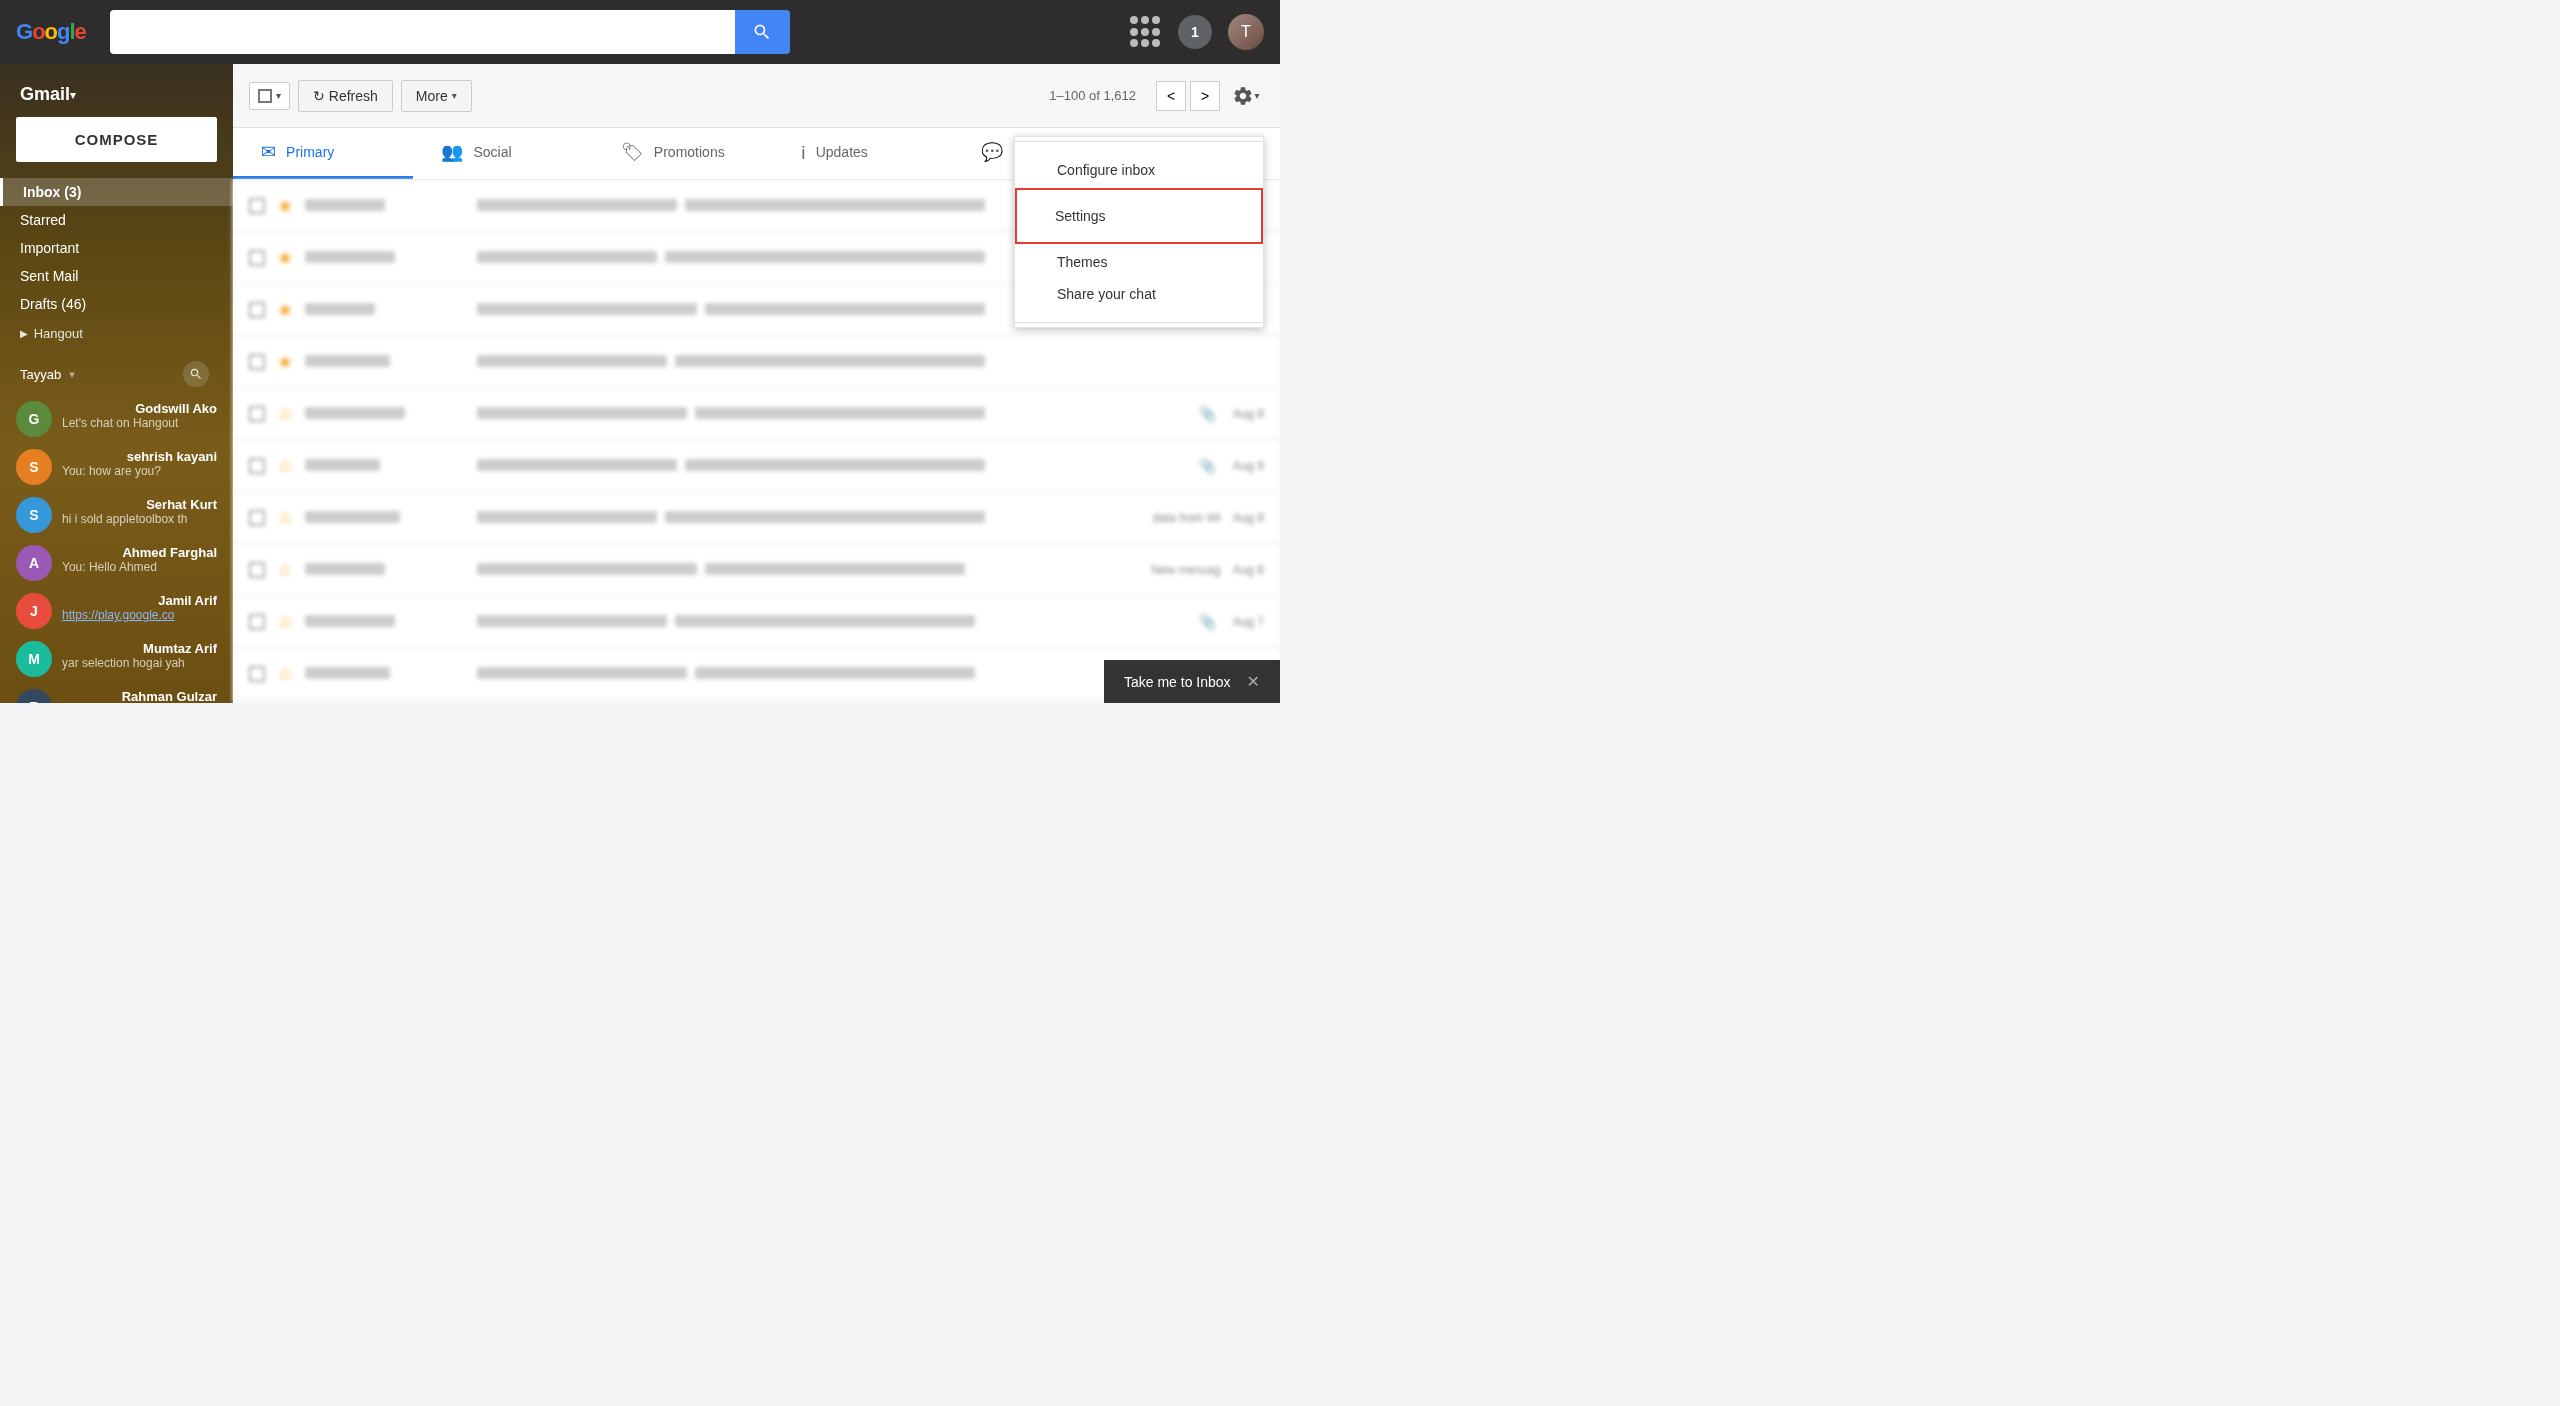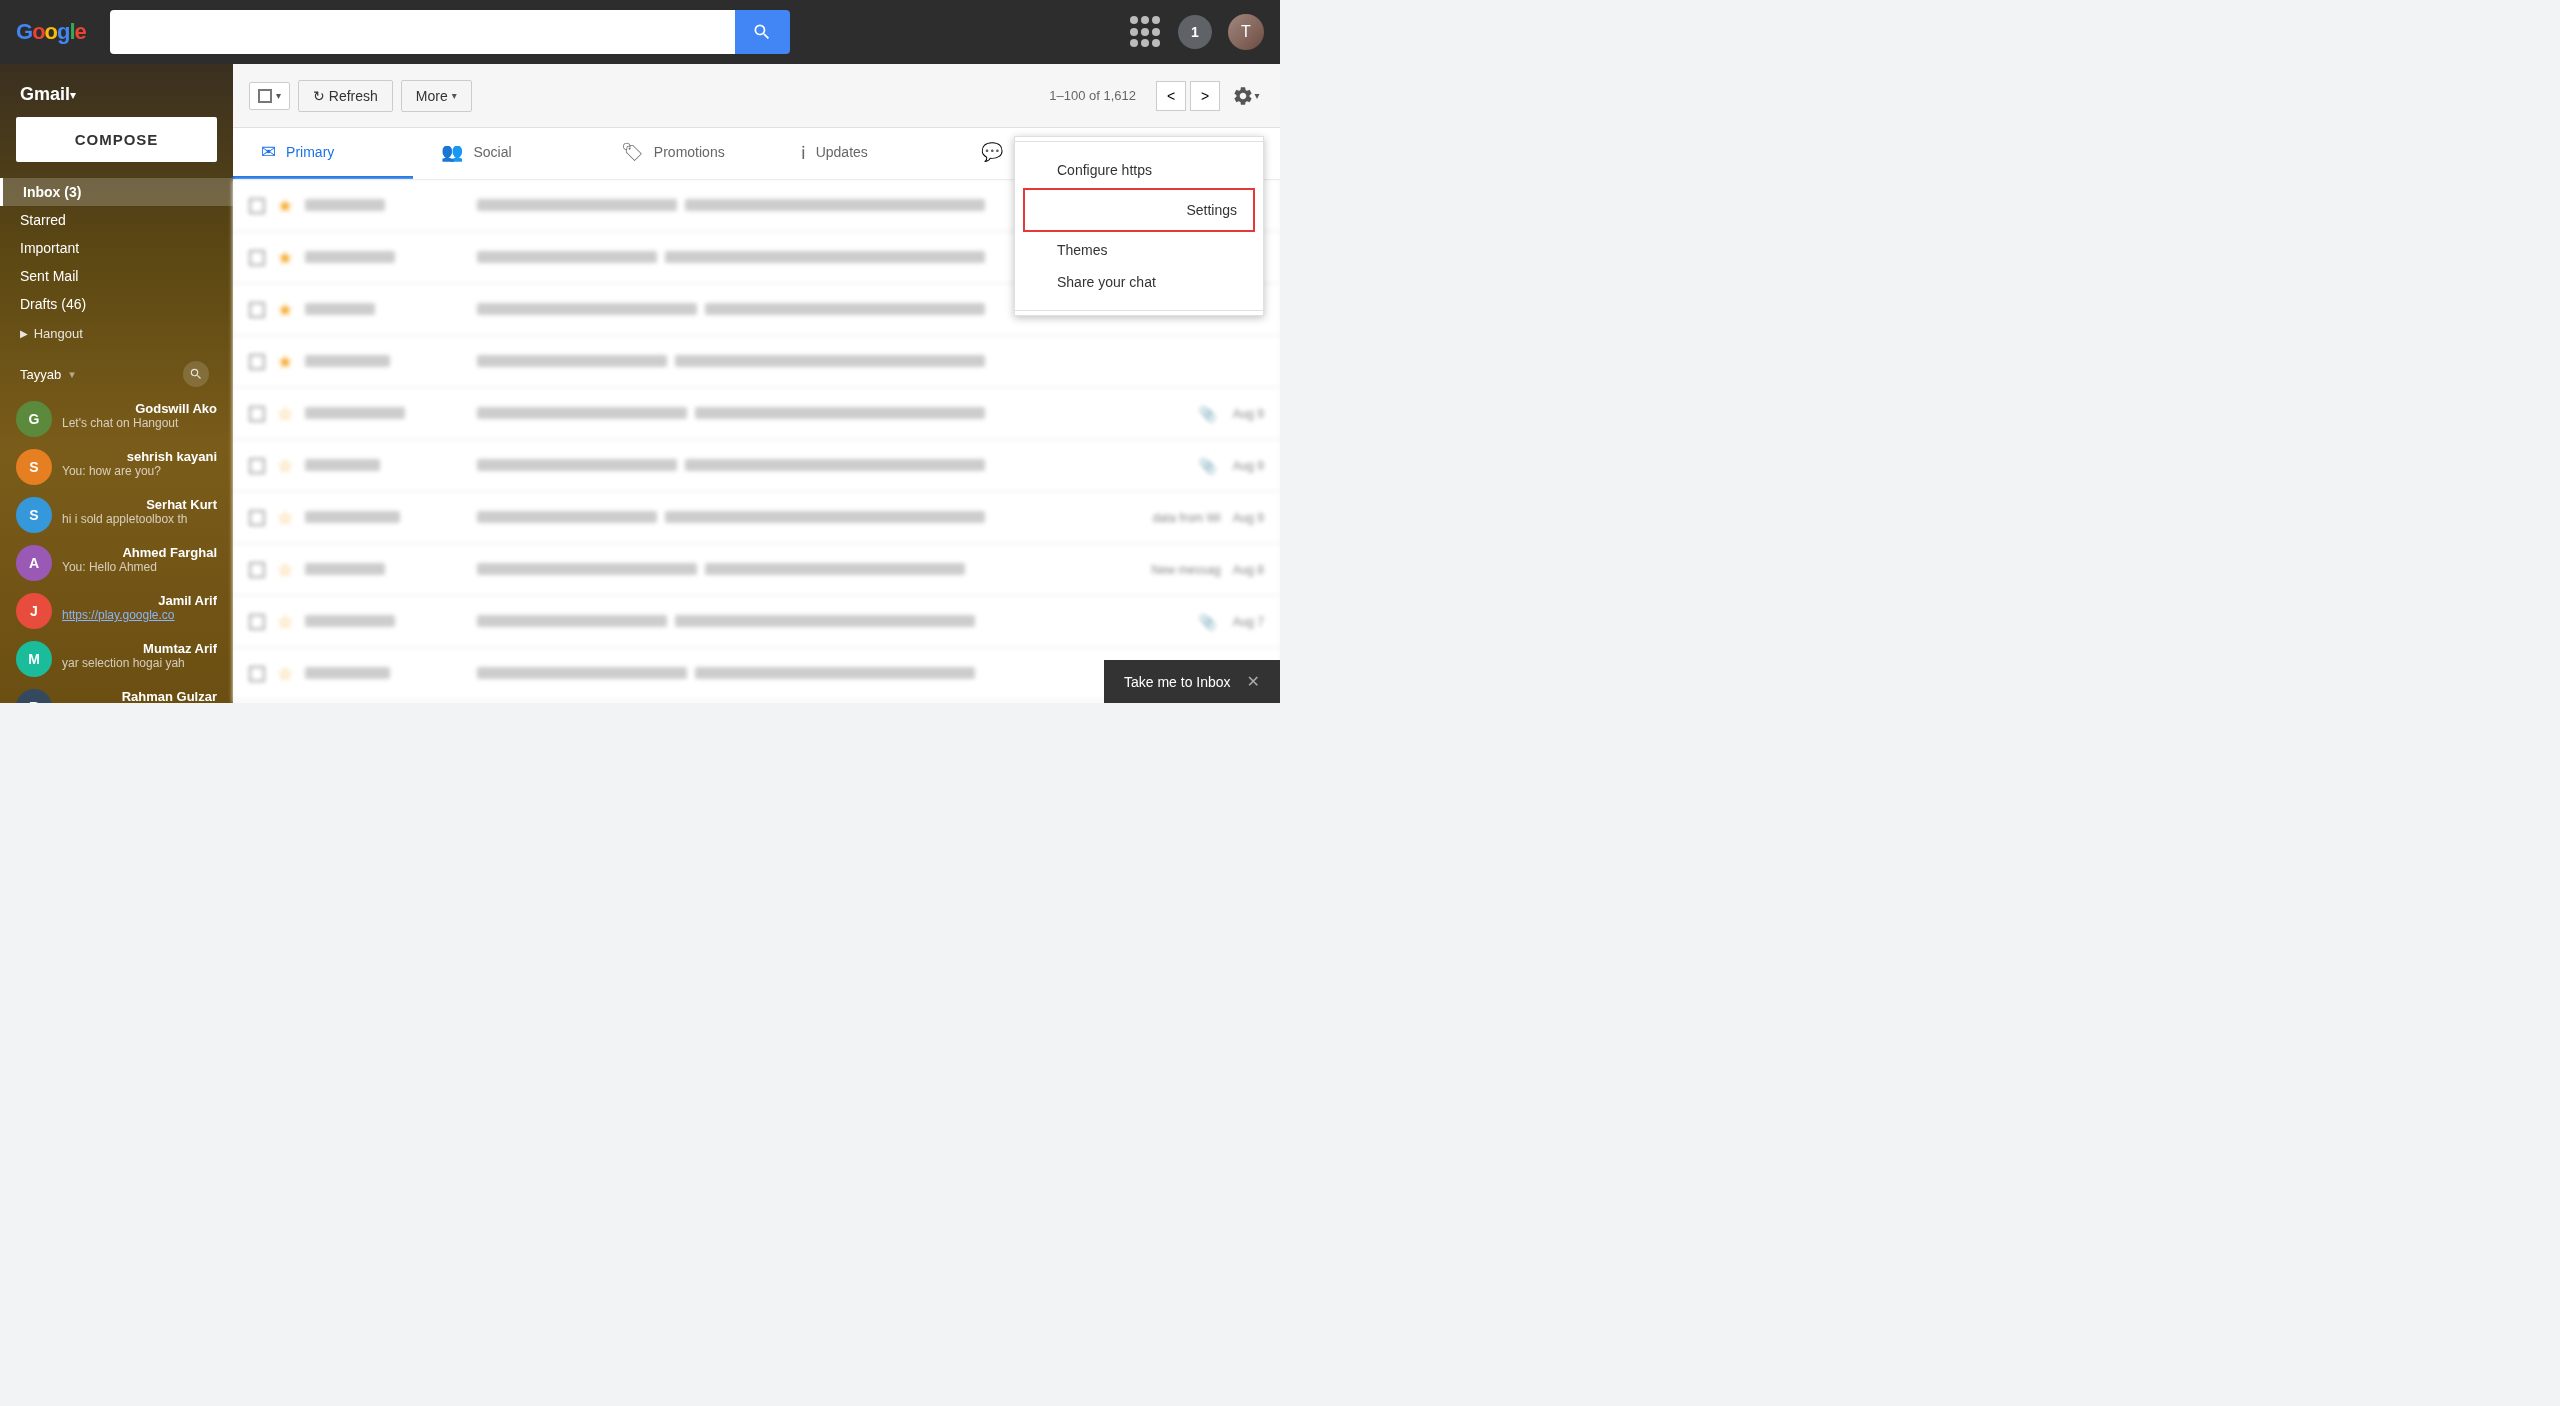--- a/index.html
+++ b/index.html
@@ -573,23 +573,23 @@
             <path d="M19.14,12.94c0.04-0.3,0.06-0.61,0.06-0.94c0-0.32-0.02-0.64-0.07-0.94l2.03-1.58c0.18-0.14,0.23-0.41,0.12-0.61 l-1.92-3.32c-0.12-0.22-0.37-0.29-0.59-0.22l-2.39,0.96c-0.5-0.38-1.03-0.7-1.62-0.94L14.4,2.81c-0.04-0.24-0.24-0.41-0.48-0.41 h-3.84c-0.24,0-0.43,0.17-0.47,0.41L9.25,5.35C8.66,5.59,8.12,5.92,7.63,6.29L5.24,5.33c-0.22-0.08-0.47,0-0.59,0.22L2.74,8.87 C2.62,9.08,2.66,9.34,2.86,9.48l2.03,1.58C4.84,11.36,4.8,11.69,4.8,12s0.02,0.64,0.07,0.94l-2.03,1.58 c-0.18,0.14-0.23,0.41-0.12,0.61l1.92,3.32c0.12,0.22,0.37,0.29,0.59,0.22l2.39-0.96c0.5,0.38,1.03,0.7,1.62,0.94l0.36,2.54 c0.05,0.24,0.24,0.41,0.48,0.41h3.84c0.24,0,0.44-0.17,0.47-0.41l0.36-2.54c0.59-0.24,1.13-0.56,1.62-0.94l2.39,0.96 c0.22,0.08,0.47,0,0.59-0.22l1.92-3.32c0.12-0.22,0.07-0.47-0.12-0.61L19.14,12.94z M12,15.6c-1.98,0-3.6-1.62-3.6-3.6 s1.62-3.6,3.6-3.6s3.6,1.62,3.6,3.6S13.98,15.6,12,15.6z"></path>
           </svg>
           <span style="font-size:10px;color:#555;">▾</span>
         </button>
 
         <div class="settings-dropdown">
           <div class="dropdown-divider"></div>
           <div class="dropdown-section">
             <div class="dropdown-item">
               <span style="width:14px;display:inline-block;"></span>
-              <span>Configure https</span>
+              <span>Configure inbox</span>
             </div>
-            <div class="dropdown-item highlighted" style="border:2px solid #e53935; margin:2px 8px; padding:12px 16px;justify-content:flex-end;">
+            <div class="dropdown-item highlighted" style="border:2px solid #e53935; margin:2px 0; padding:18px 16px;">
               <span style="width:14px;display:inline-block;"></span>
               <span>Settings</span>
             </div>
             <div class="dropdown-item">
               <span style="width:14px;display:inline-block;"></span>
               <span>Themes</span>
             </div>
             <div class="dropdown-item">
               <span style="width:14px;display:inline-block;"></span>
               <span>Share your chat</span>

